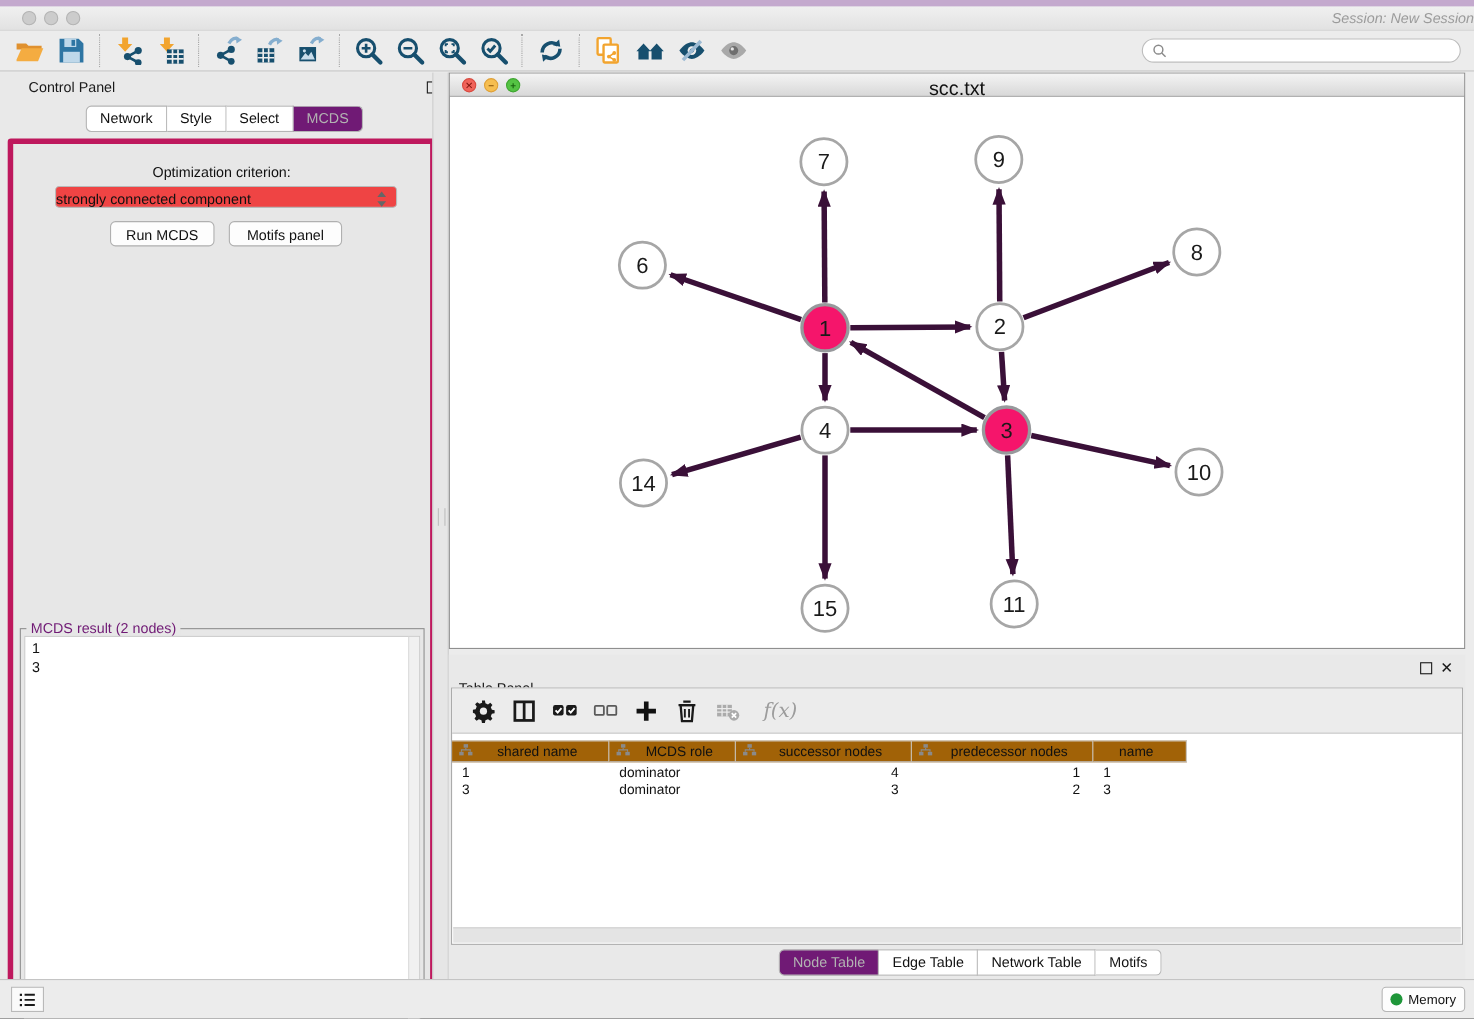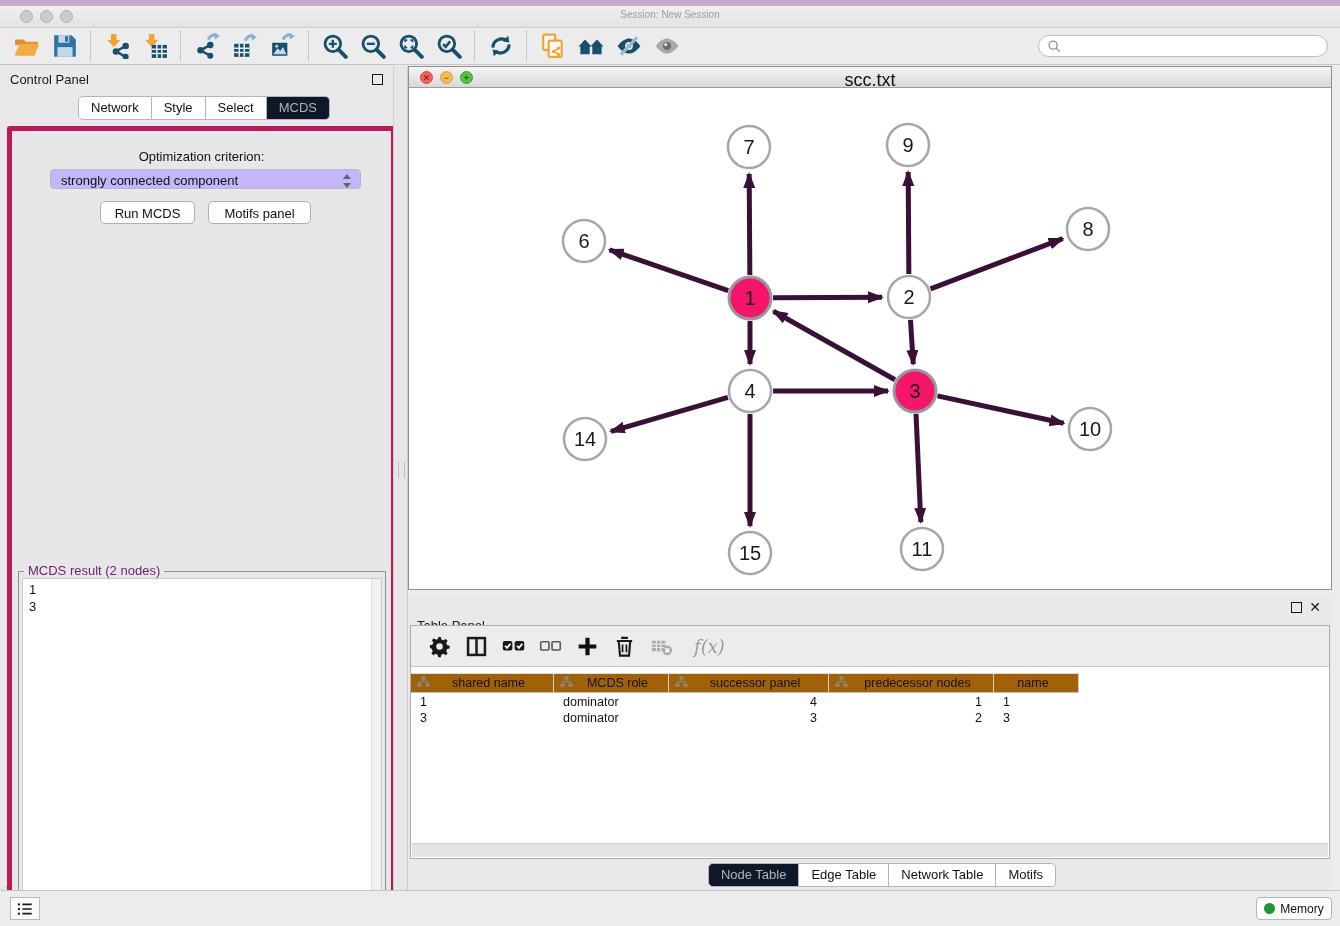--- a/index.html
+++ b/index.html
@@ -6,55 +6,55 @@
   #app{position:relative;width:1340px;height:926px;background:#ECECEC;
        font-family:"Liberation Sans","DejaVu Sans",sans-serif;overflow:hidden;
        -webkit-font-smoothing:antialiased;}
   .abs{position:absolute;}
   
   #desktop-strip{left:0;top:0;width:1340px;height:6px;background:#C4A9CE;}
   #titlebar{left:0;top:6px;width:1340px;height:21px;background:linear-gradient(#F0F0F0,#E2E2E2);
             border-bottom:1px solid #CFCFCF;}
   .tl-dot{position:absolute;top:4px;width:13px;height:13px;border-radius:50%;
           background:#CCC;border:1px solid #B3B3B3;box-sizing:border-box;}
-  #window-title{position:absolute;left:0;top:3px;width:100%;text-align:center;
-                font-size:10px;color:#9B9B9B;}
+  #window-title{position:absolute;left:0;top:3px;width:100%;text-align:right;
+                font-size:13px;color:#9B9B9B;font-style:italic;}
   #main-toolbar{left:0;top:28px;width:1340px;height:36px;background:#ECECEC;
                 border-bottom:1px solid #C6C6C6;display:flex;align-items:center;}
   .tb-btn{width:38px;height:32px;display:flex;align-items:center;justify-content:center;
           background:none;border:none;padding:0;}
   .tb-btn svg{width:26px;height:26px;}
   .tb-sep{width:1px;height:30px;border-left:1px dotted #A8A8A8;margin:0 6px;}
   #search-box{position:absolute;right:12px;top:35px;width:290px;height:22px;background:#fff;
               border:1px solid #BDBDBD;border-radius:12px;display:flex;align-items:center;padding:0 8px;box-sizing:border-box;}
   #search-box svg{width:14px;height:14px;margin-right:5px;flex:none;}
   #search-input{border:none;outline:none;flex:1;font-size:12px;background:transparent;min-width:0;}
   
   .panel-header-title{font-size:13px;color:#1A1A1A;}
   .panel-float{width:11px;height:11px;border:1.6px solid #1A1A1A;display:inline-block;box-sizing:border-box;}
   .panel-close{font-size:14px;font-weight:bold;color:#1A1A1A;line-height:11px;}
   .seg-tabs{display:flex;}
   .seg-tab{height:22px;line-height:22px;padding:0 12px;font-size:13px;background:#fff;
            border:1px solid #B5B5B5;border-left:none;color:#111;text-align:center;}
   .seg-tab:first-child{border-left:1px solid #B5B5B5;border-radius:5px 0 0 5px;}
   .seg-tab:last-child{border-radius:0 5px 5px 0;}
-  .seg-tab.active{background:#0f172a;color:#B2B2B2;}
+  .seg-tab.active{background:#701a75;color:#B2B2B2;}
   
   #control-panel{left:0;top:66px;width:393px;height:824px;background:#E9E9E9;}
-  #cp-header{left:0;top:0;width:100%;height:28px;padding-left:20px;}
+  #cp-header{left:16px;top:0;width:100%;height:28px;padding-left:20px;}
   #cp-title{position:absolute;left:10px;top:6px;}
   #cp-float{position:absolute;right:30px;top:8px;}
   #cp-close{position:absolute;right:10px;top:8px;}
   #cp-tabs{position:absolute;left:78px;top:30px;}
   #cp-box{position:absolute;left:7px;top:60px;width:379px;height:766px;background:#E7E7E7;
           border:5px solid #be185d;border-radius:3px;}
   #opt-label{position:absolute;left:0;top:18px;width:100%;text-align:center;font-size:13px;color:#111;}
-  #criterion-select{position:absolute;left:38px;top:38px;width:311px;height:20px;background:#c4b5fd;
+  #criterion-select{position:absolute;left:38px;top:38px;width:311px;height:20px;background:#ef4444;
                     border:1px solid #B9B9B9;border-radius:4px;font-size:13px;line-height:21px;
-                    padding-left:10px;box-sizing:border-box;color:#111;}
+                    box-sizing:border-box;color:#111;}
   .stepper{position:absolute;right:8px;top:4px;width:9px;height:14px;}
   .stepper:before,.stepper:after{content:"";position:absolute;left:0;border-left:4.5px solid transparent;
                     border-right:4.5px solid transparent;}
   .stepper:before{top:0;border-bottom:5px solid #666;}
   .stepper:after{bottom:0;border-top:5px solid #666;}
   .cp-btn{position:absolute;top:70px;height:23px;background:#FDFDFD;border:1px solid #B0B0B0;
           border-radius:5px;font-size:13px;color:#111;text-align:center;line-height:21px;box-sizing:border-box;}
   #run-btn{left:88px;width:95px;}
   #closepanel-btn{left:196px;width:103px;}
   #mcds-group{position:absolute;left:6px;top:440px;width:366px;height:387px;border:1px solid #909090;}
@@ -454,21 +454,21 @@
           </div>
           <div class="th" style="width:160px">
             <span class="tree"><svg viewBox="0 0 13 12" width="13" height="12">
                 <g fill="#8A8A8A">
                   <rect x="4.5" y="0.5" width="4" height="3.2"></rect>
                   <rect x="0.5" y="7.5" width="4" height="3.2"></rect>
                   <rect x="8.5" y="7.5" width="4" height="3.2"></rect>
                 </g>
                 <path d="M6.5 3.7v2M2.5 7.5V5.7h8v1.8" stroke="#8A8A8A" fill="none"></path>
               </svg></span>
-            <span class="lbl">successor panel</span>
+            <span class="lbl">successor nodes</span>
           </div>
           <div class="th" style="width:165px">
             <span class="tree"><svg viewBox="0 0 13 12" width="13" height="12">
                 <g fill="#8A8A8A">
                   <rect x="4.5" y="0.5" width="4" height="3.2"></rect>
                   <rect x="0.5" y="7.5" width="4" height="3.2"></rect>
                   <rect x="8.5" y="7.5" width="4" height="3.2"></rect>
                 </g>
                 <path d="M6.5 3.7v2M2.5 7.5V5.7h8v1.8" stroke="#8A8A8A" fill="none"></path>
               </svg></span>

